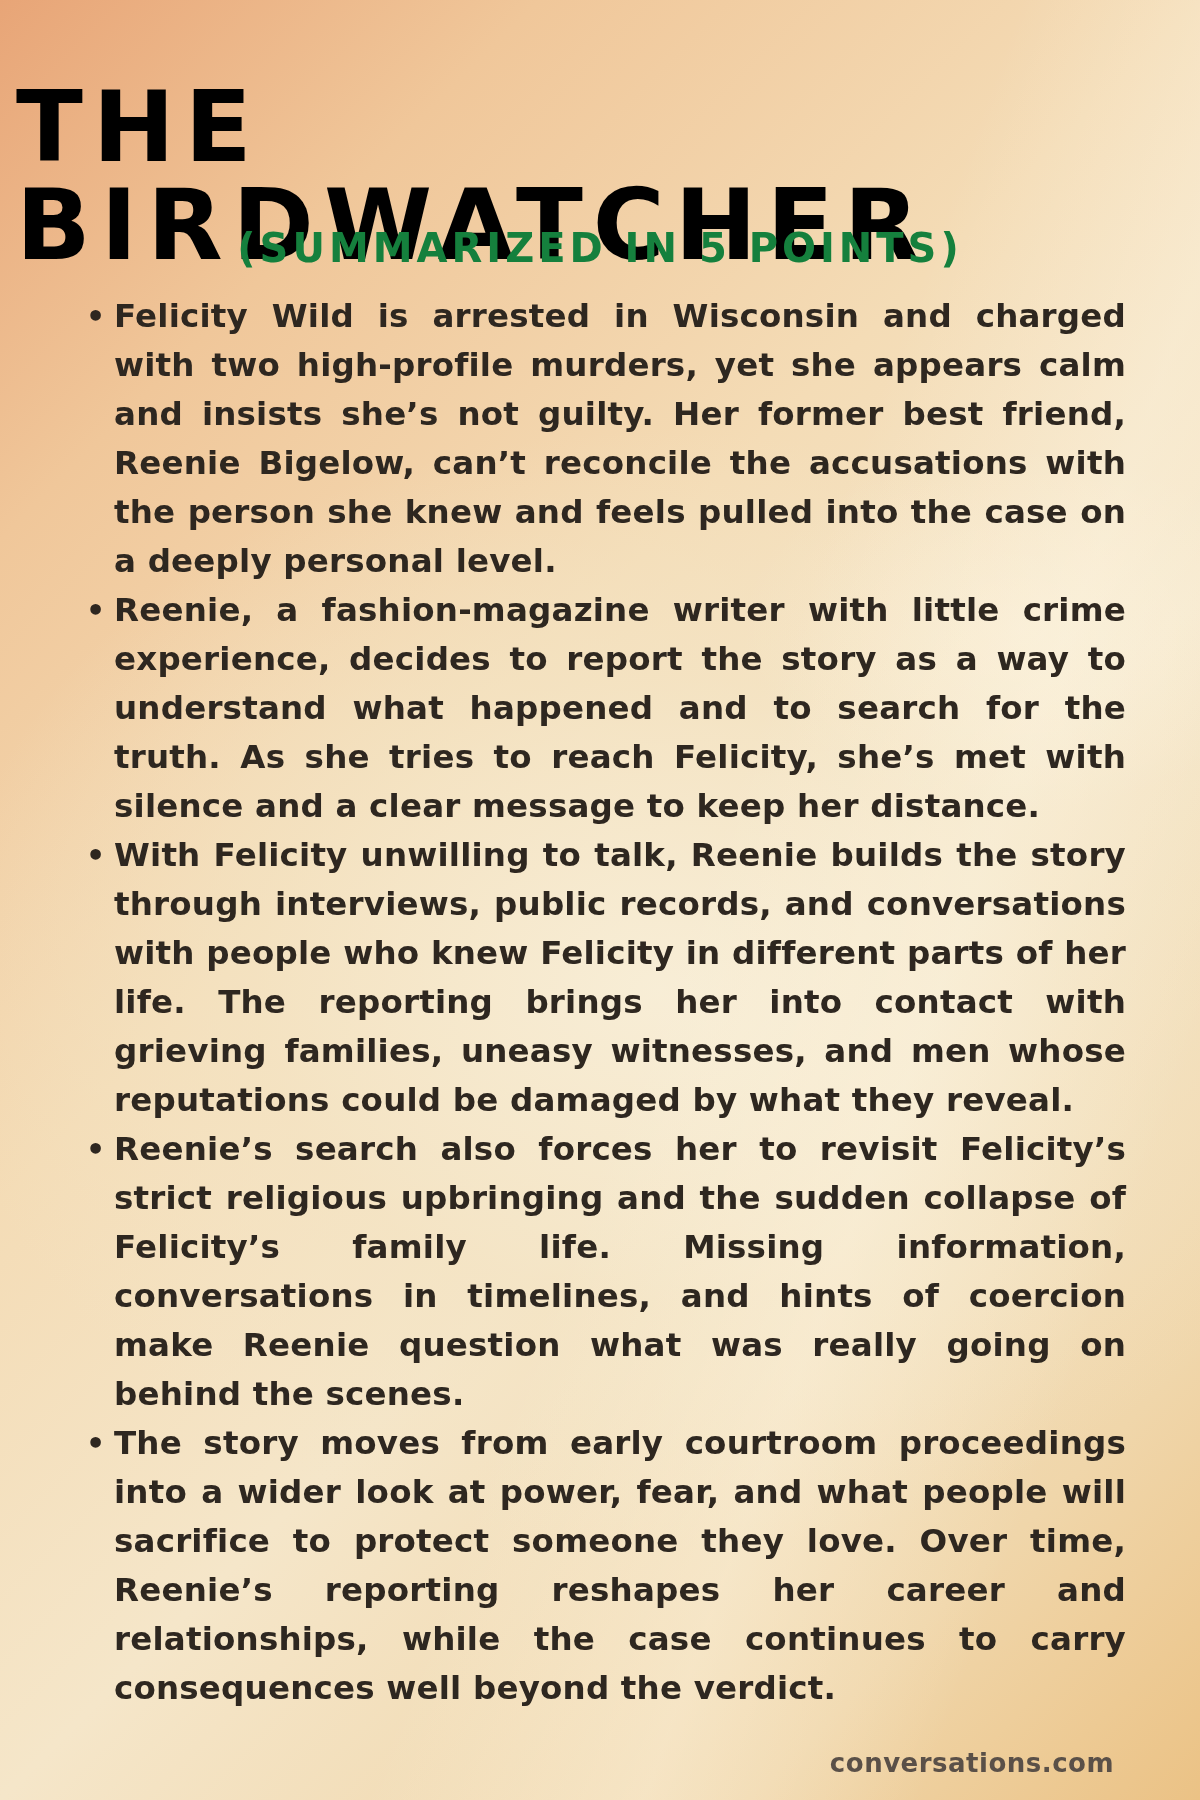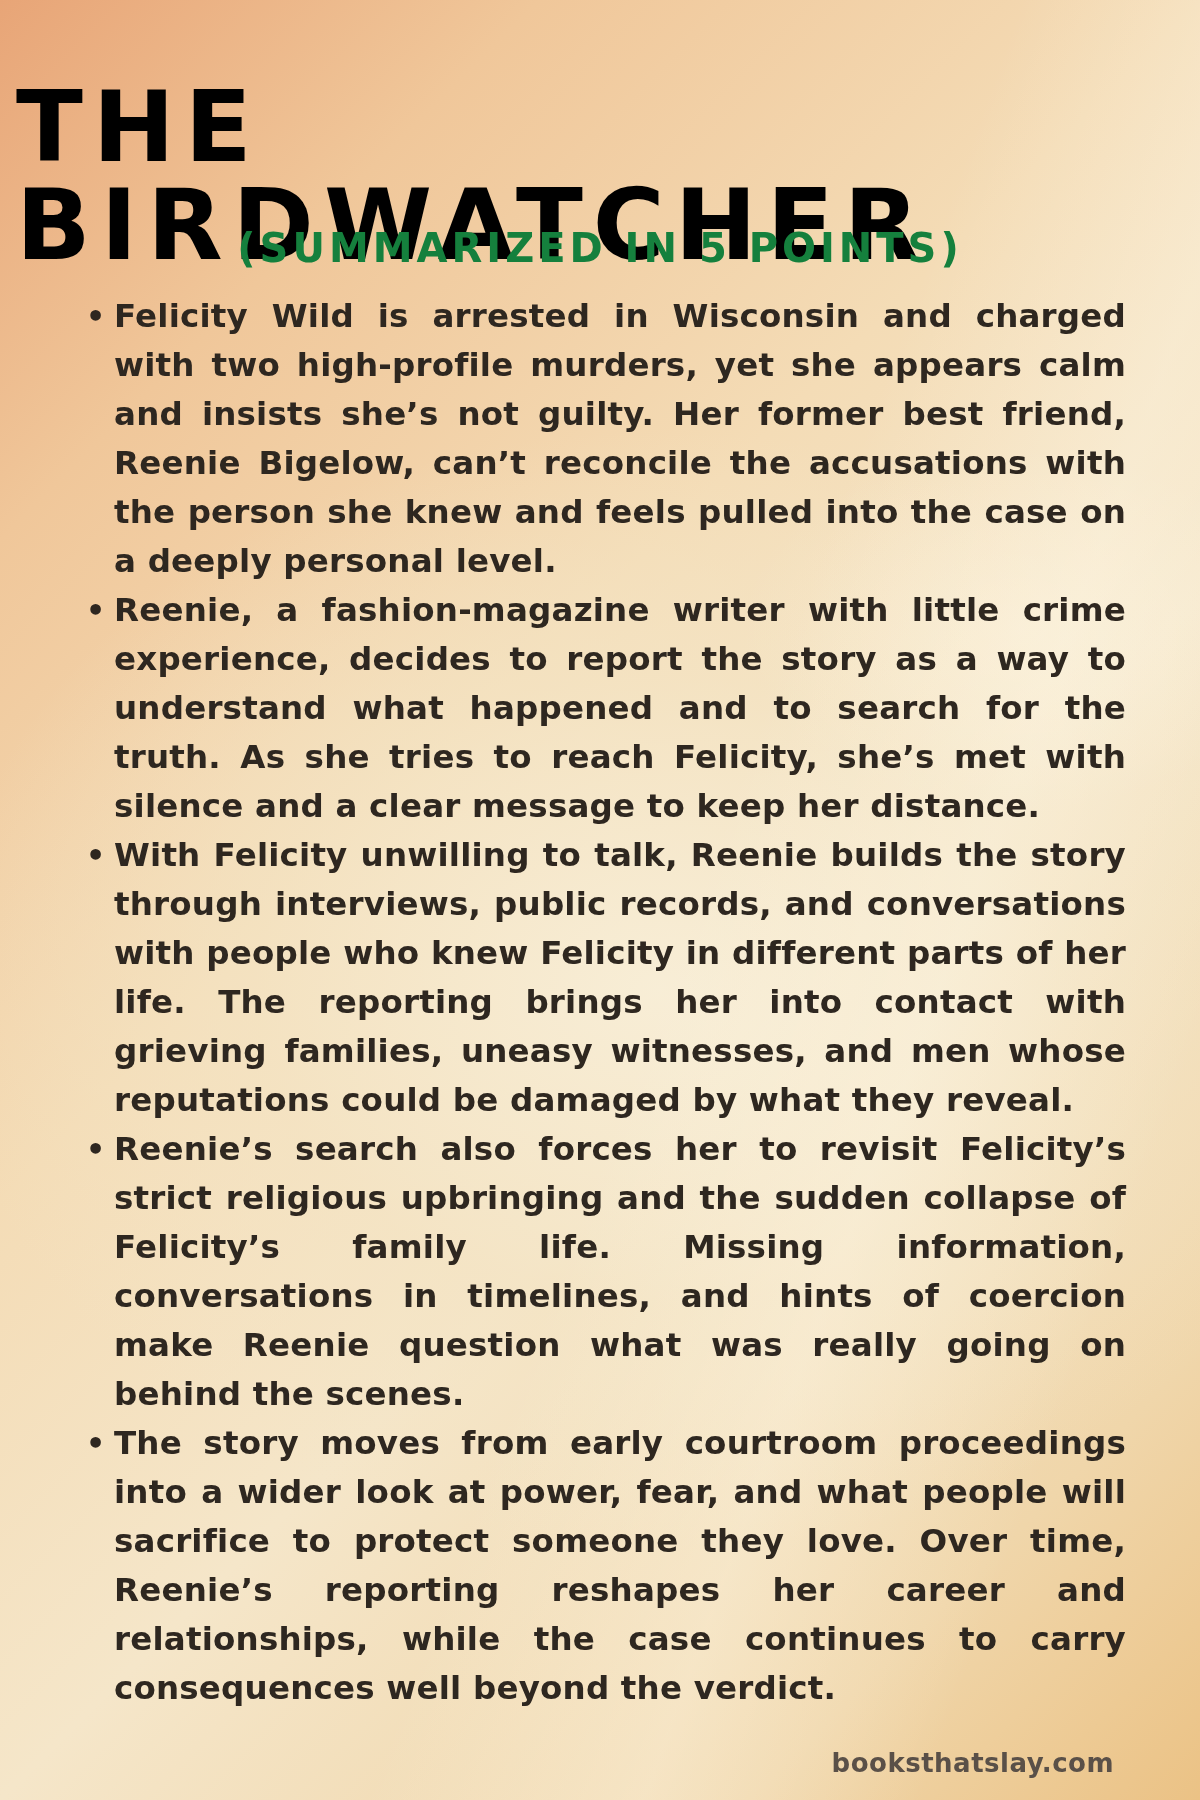--- a/index.html
+++ b/index.html
@@ -110,13 +110,13 @@
   <li class="point">
     <span class="bullet">•</span>
     <span>Reenie’s search also forces her to revisit Felicity’s strict religious upbringing and the sudden collapse of Felicity’s family life. Missing information, conversations in timelines, and hints of coercion make Reenie question what was really going on behind the scenes.</span>
   </li>
   <li class="point">
     <span class="bullet">•</span>
     <span>The story moves from early courtroom proceedings into a wider look at power, fear, and what people will sacrifice to protect someone they love. Over time, Reenie’s reporting reshapes her career and relationships, while the case continues to carry consequences well beyond the verdict.</span>
   </li>
 </ul>
 
-<div class="footer">booksthatslay.com</div>
+<div class="footer">conversations.com</div>
 
 </body></html>

